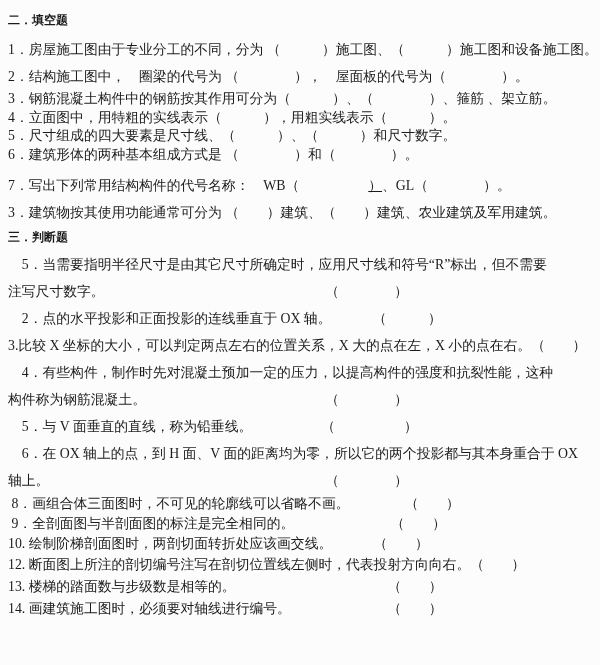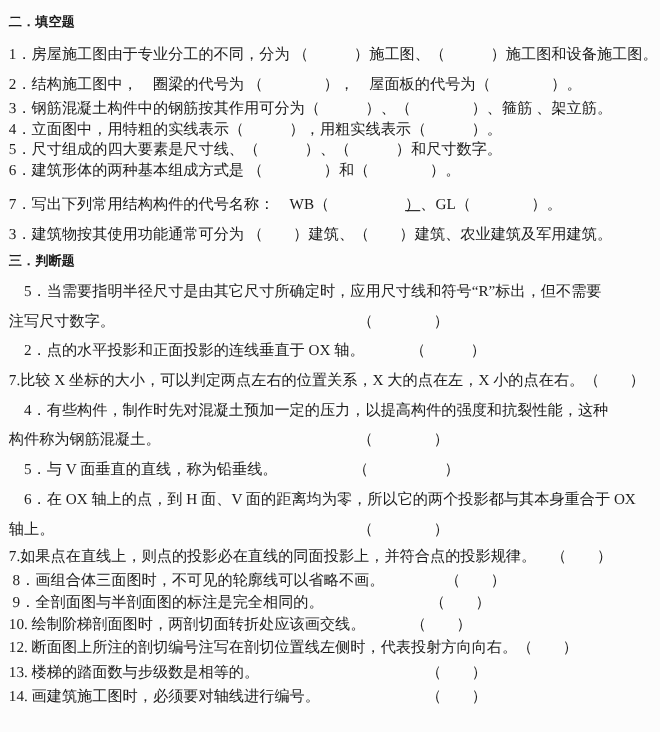--- a/index.html
+++ b/index.html
@@ -49,27 +49,26 @@
   <div class="ln g19">5．尺寸组成的四大要素是尺寸线、（　　　）、（　　　）和尺寸数字。</div>
   <div class="ln g19">6．建筑形体的两种基本组成方式是 （　　　　）和（　　　　）。</div>
   <div class="ln g27 mt8"><span>7．写出下列常用结构构件的代号名称：　WB（　　　　　</span><span class="u">）</span><span>、GL（　　　　）。</span></div>
   <div class="ln g27">3．建筑物按其使用功能通常可分为 （　　）建筑、（　　）建筑、农业建筑及军用建筑。</div>
 
   <div class="heading heading2">三．判断题</div>
 
   <div class="ln g27">　5．当需要指明半径尺寸是由其它尺寸所确定时，应用尺寸线和符号“R”标出，但不需要</div>
   <div class="ln g27">注写尺寸数字。　　　　　　　　　　　　　　　　（　　　　）</div>
   <div class="ln g27">　2．点的水平投影和正面投影的连线垂直于 OX 轴。　　　（　　　）</div>
-  <div class="ln g27">7.比较 X 坐标的大小，可以判定两点左右的位置关系，X 大的点在左，X 小的点在右。（　　）</div>
+  <div class="ln g27">3.比较 X 坐标的大小，可以判定两点左右的位置关系，X 大的点在左，X 小的点在右。（　　）</div>
   <div class="ln g27">　4．有些构件，制作时先对混凝土预加一定的压力，以提高构件的强度和抗裂性能，这种</div>
   <div class="ln g27">构件称为钢筋混凝土。　　　　　　　　　　　　　（　　　　）</div>
   <div class="ln g27">　5．与 V 面垂直的直线，称为铅垂线。　　　　　（　　　　　）</div>
   <div class="ln g27">　6．在 OX 轴上的点，到 H 面、V 面的距离均为零，所以它的两个投影都与其本身重合于 OX</div>
   <div class="ln g27">轴上。　　　　　　　　　　　　　　　　　　　　（　　　　）</div>
-  <div class="ln g24">7.如果点在直线上，则点的投影必在直线的同面投影上，并符合点的投影规律。　（　　）</div>
   <div class="ln g20"> 8．画组合体三面图时，不可见的轮廓线可以省略不画。　　　　（　　）</div>
   <div class="ln g20"> 9．全剖面图与半剖面图的标注是完全相同的。　　　　　　　（　　）</div>
   <div class="ln g20">10. 绘制阶梯剖面图时，两剖切面转折处应该画交线。　　　（　　）</div>
   <div class="ln g22">12. 断面图上所注的剖切编号注写在剖切位置线左侧时，代表投射方向向右。（　　）</div>
   <div class="ln g22">13. 楼梯的踏面数与步级数是相等的。　　　　　　　　　　　（　　）</div>
   <div class="ln g22">14. 画建筑施工图时，必须要对轴线进行编号。　　　　　　　（　　）</div>
 
 </div>
 
 </body></html>

